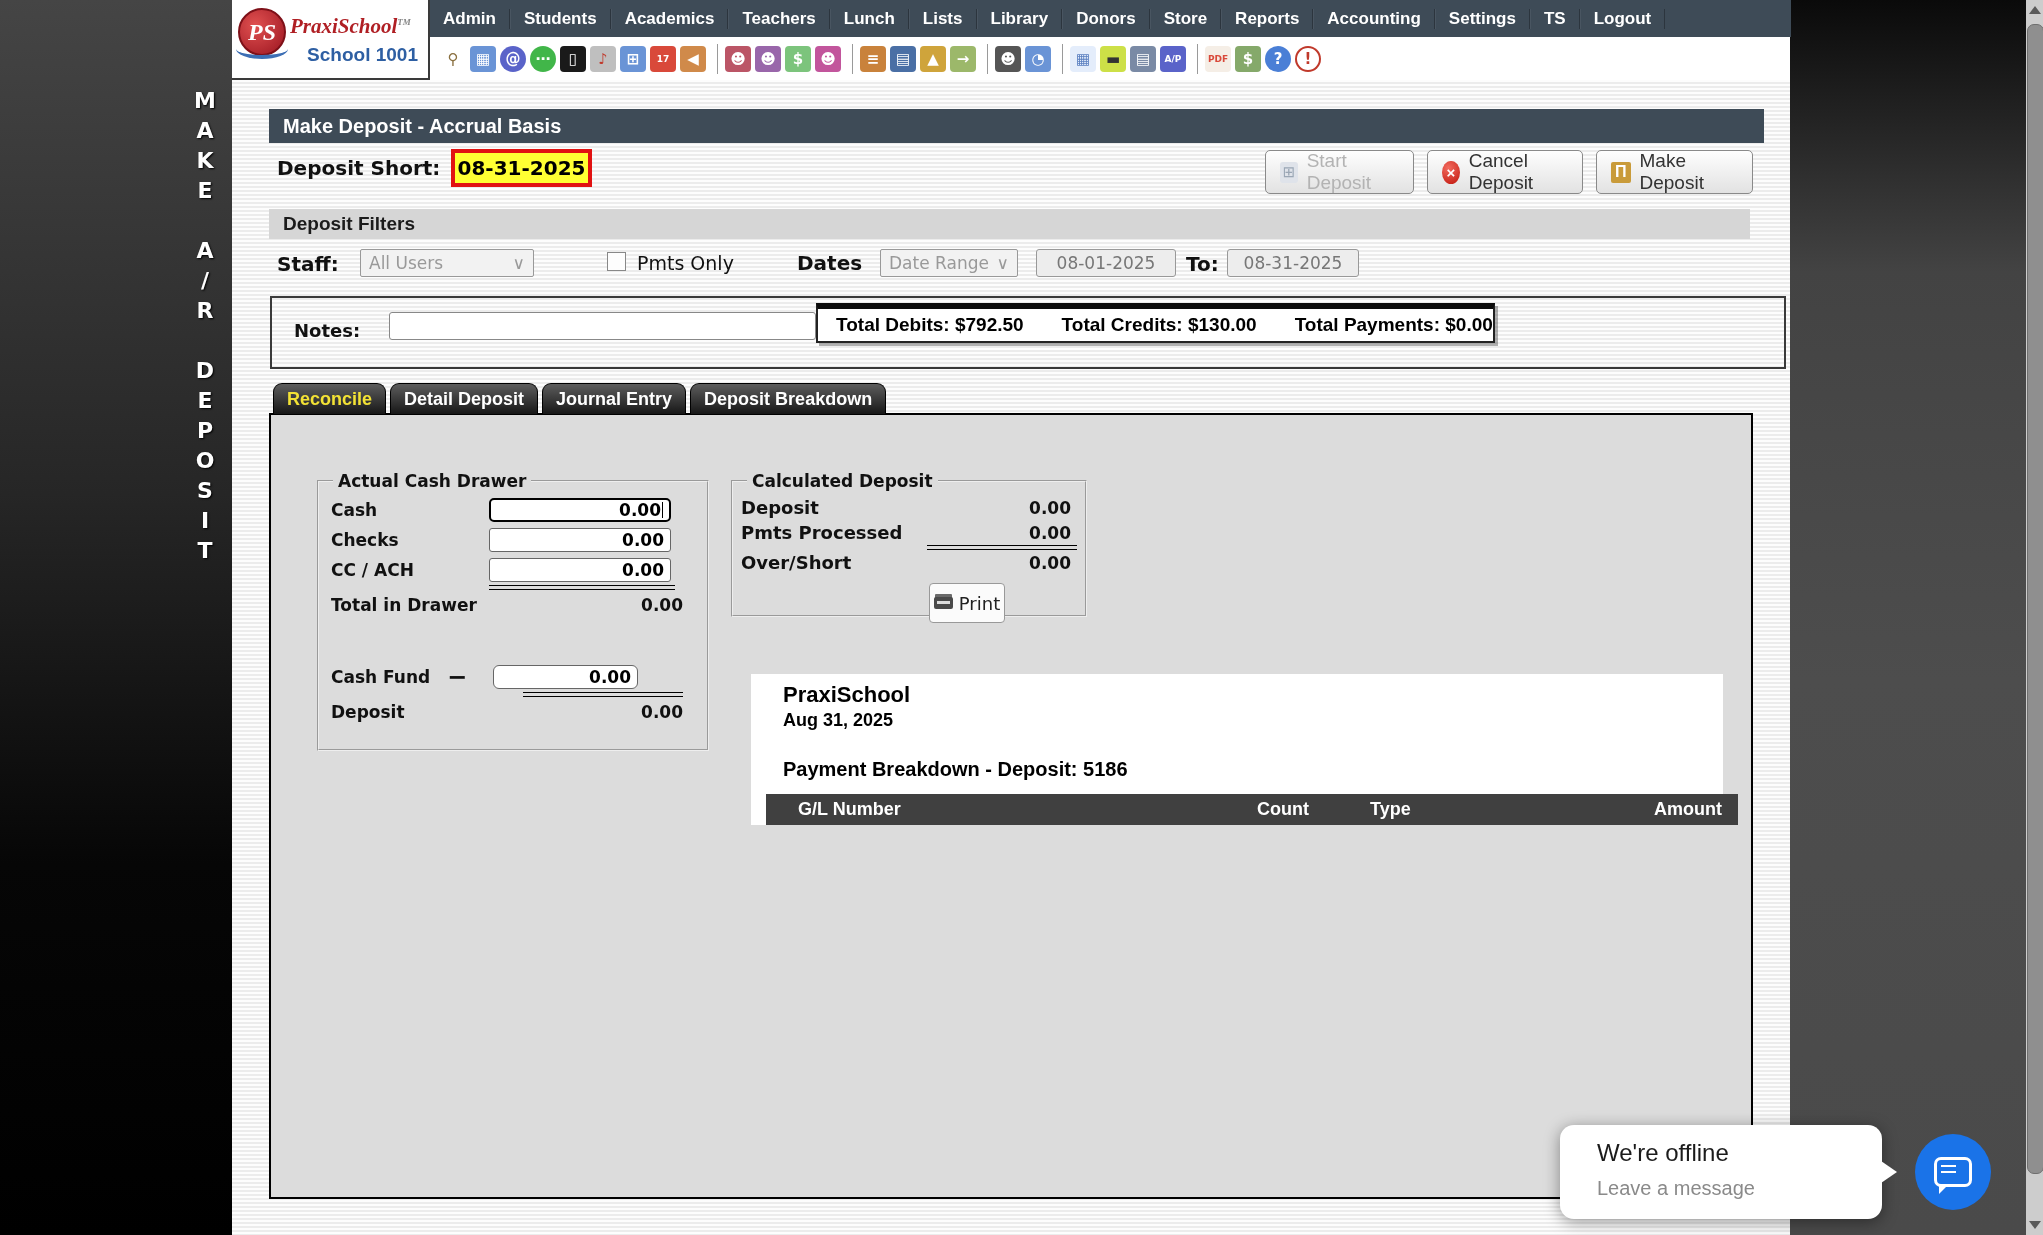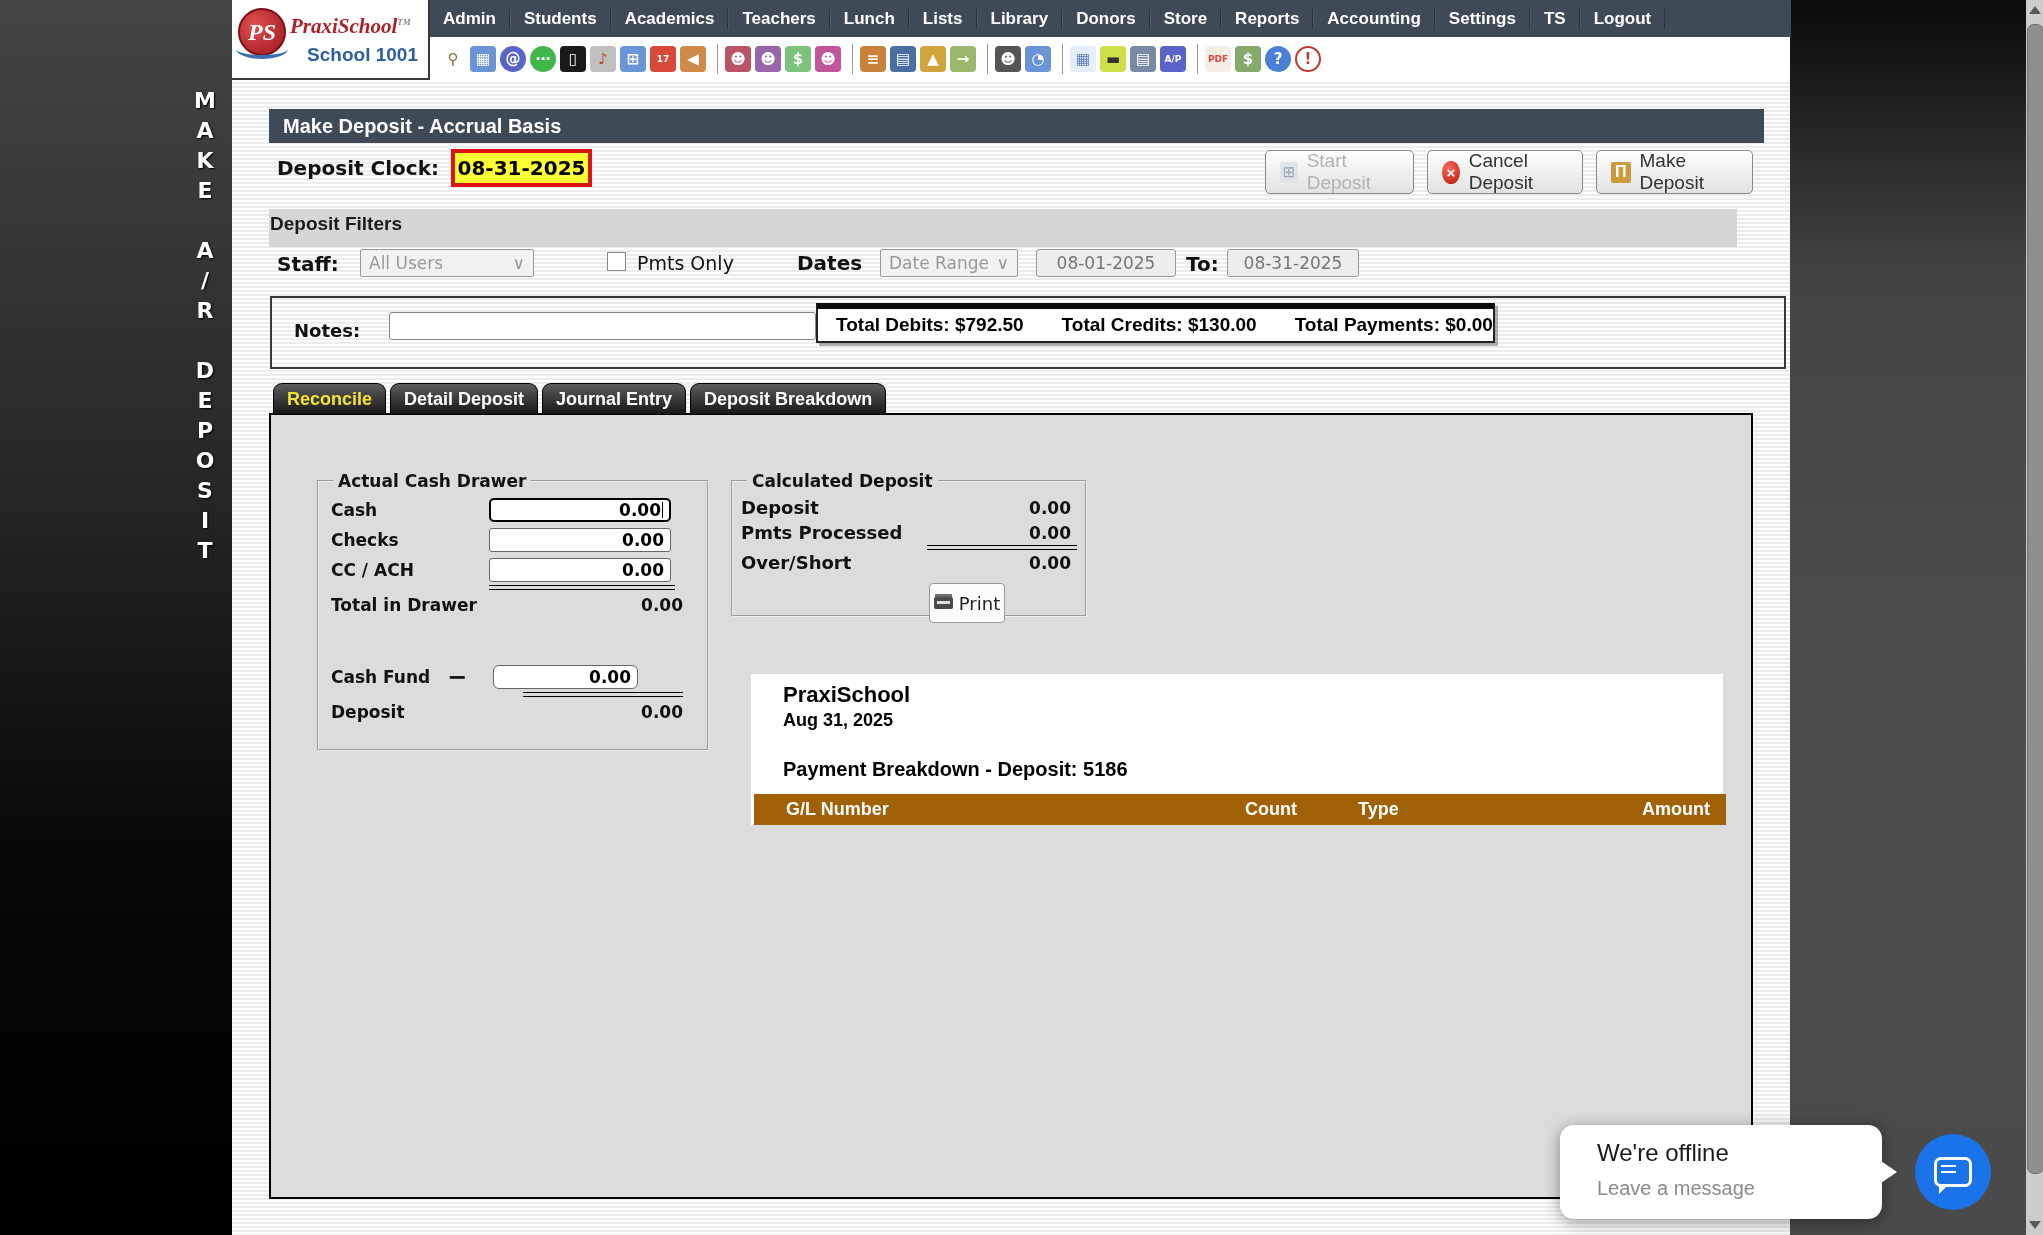--- a/index.html
+++ b/index.html
@@ -67,23 +67,23 @@
   #btn-cancel{left:1195px;width:156px;}
   #btn-make{left:1364px;width:157px;}
   .ic-calc{display:inline-flex;width:21px;height:21px;border-radius:3px;background:#dfe3ea;
     color:#9aa6b5;align-items:center;justify-content:center;font-size:15px;}
   .ic-cancel{display:inline-flex;width:23px;height:23px;border-radius:50%;
     background:radial-gradient(circle at 35% 30%,#f26a5e,#c0160c);color:#fff;align-items:center;
     justify-content:center;font-size:15px;font-weight:bold;}
   .ic-bank{display:inline-flex;width:23px;height:21px;border-radius:2px;background:#c99b3a;
     color:#fff;align-items:center;justify-content:center;font-size:16px;font-weight:bold;}
   
-  #filters-bar{position:absolute;left:37px;top:209px;width:1467px;height:38px;background:#d6d6d6;
+  #filters-bar{position:absolute;left:37px;top:209px;width:1467px;height:30px;background:#d6d6d6;
     font-family:"Liberation Sans",sans-serif;font-weight:bold;font-size:19px;color:#1b1b1b;
-    line-height:30px;padding-left:1px;}
+    line-height:30px;padding-left:14px;}
   .flabel{position:absolute;font-size:20px;font-weight:bold;color:#111;}
   .sel{position:absolute;height:28px;box-sizing:border-box;background:#f2f2f2;border:1px solid #999;
     border-radius:2px;color:#999;font-size:17px;display:flex;align-items:center;
     justify-content:space-between;padding:0 8px;cursor:default;}
   .dinput{position:absolute;height:28px;box-sizing:border-box;background:#ededed;border:1px solid #999;
     border-radius:3px;color:#777;font-size:17px;display:flex;align-items:center;justify-content:center;}
   #chk-pmts{position:absolute;left:375px;top:252px;width:17px;height:17px;background:#fdfdfd;
     border:1px solid #888;cursor:pointer;}
   
   #notes-box{position:absolute;left:38px;top:296px;width:1512px;height:69px;border:2px solid #3a3a3a;}
@@ -127,21 +127,21 @@
     box-shadow:0 -4px 0 -1px #6a6a6a;}
   .printer-icon::after{content:"";position:absolute;left:3px;top:4px;width:13px;height:3px;background:#ddd;}
   
   #white-panel{position:absolute;left:480px;top:259px;width:972px;height:151px;background:#fff;}
   #bd-org{position:absolute;left:32px;top:8px;font-family:"Liberation Sans",sans-serif;
     font-weight:bold;font-size:22px;color:#000;}
   #bd-date{position:absolute;left:32px;top:36px;font-family:"Liberation Sans",sans-serif;
     font-weight:bold;font-size:18px;color:#000;}
   #bd-title{position:absolute;left:32px;top:84px;font-family:"Liberation Sans",sans-serif;
     font-weight:bold;font-size:20px;color:#000;}
-  #bd-header{position:absolute;left:3px;bottom:0;width:100%;height:31px;background:#a16207;color:#fff;
+  #bd-header{position:absolute;left:15px;bottom:0;width:100%;height:31px;background:#404040;color:#fff;
     font-family:"Liberation Sans",sans-serif;font-weight:bold;font-size:18px;line-height:31px;}
   .bd-col{position:absolute;top:0;}
   #col-gl{left:32px;} #col-count{left:491px;text-align:center;} #col-type{left:572px;margin-left:32px;} #col-amount{right:16px;}
   
   #chat-bubble{position:absolute;left:1560px;top:1125px;width:322px;height:94px;background:#fff;
     border-radius:14px;box-shadow:0 3px 16px rgba(0,0,0,.4);z-index:5;}
   #chat-bubble::after{content:"";position:absolute;right:-15px;top:36px;width:0;height:0;
     border-top:11px solid transparent;border-bottom:11px solid transparent;border-left:16px solid #fff;}
   #chat-offline{position:absolute;left:37px;top:14px;font-size:24px;color:#1b1b1b;
     font-family:"Liberation Sans",sans-serif;}
@@ -242,21 +242,21 @@
     </div>
 
     <div id="logo-box">
       <div id="logo-circle">PS</div>
       <div id="brand"><span>PraxiSchool</span><sup>TM</sup></div>
       <div id="school-name">School 1001</div>
     </div>
 
     <div id="title-bar">Make Deposit - Accrual Basis</div>
 
-    <div id="date-label">Deposit Clock:</div>
+    <div id="date-label">Deposit Short:</div>
     <div id="date-box">08-31-2025</div>
     <div class="btn" id="btn-start">
       <span class="ic-calc">⊞</span>
       <span>Start Deposit</span>
     </div>
     <div class="btn" id="btn-cancel">
       <span class="ic-cancel">×</span>
       <span>Cancel Deposit</span>
     </div>
     <div class="btn" id="btn-make">

